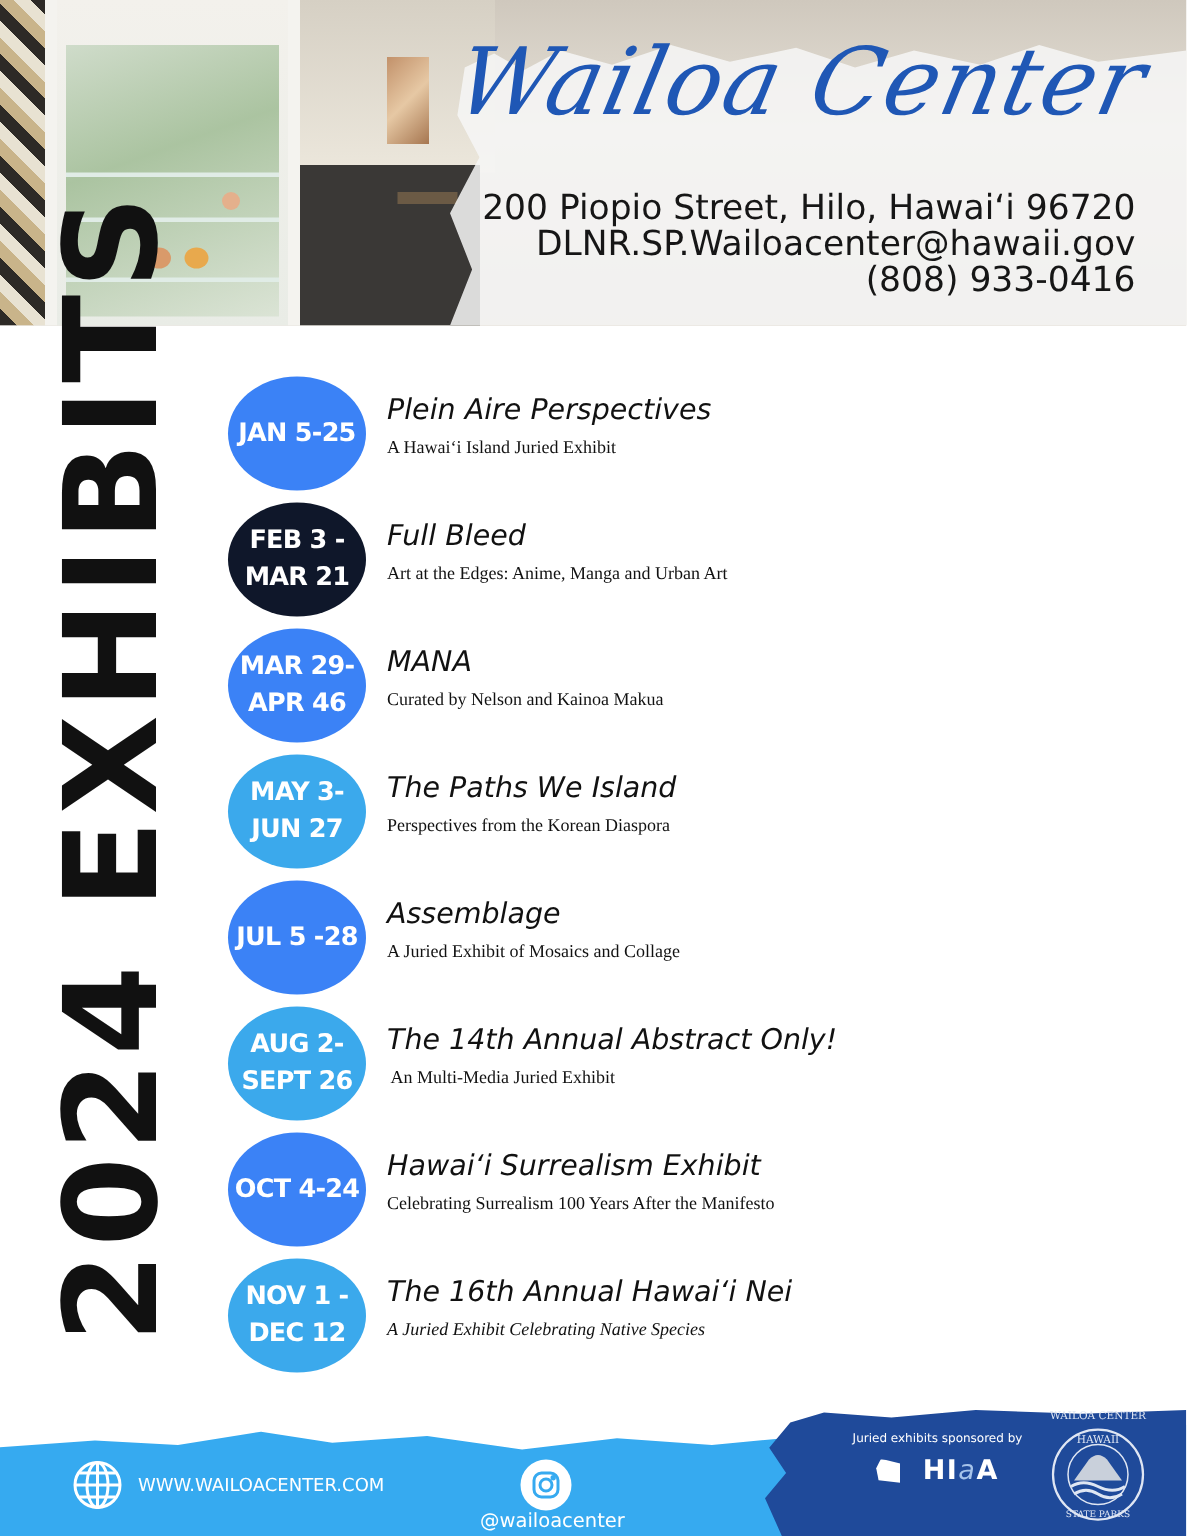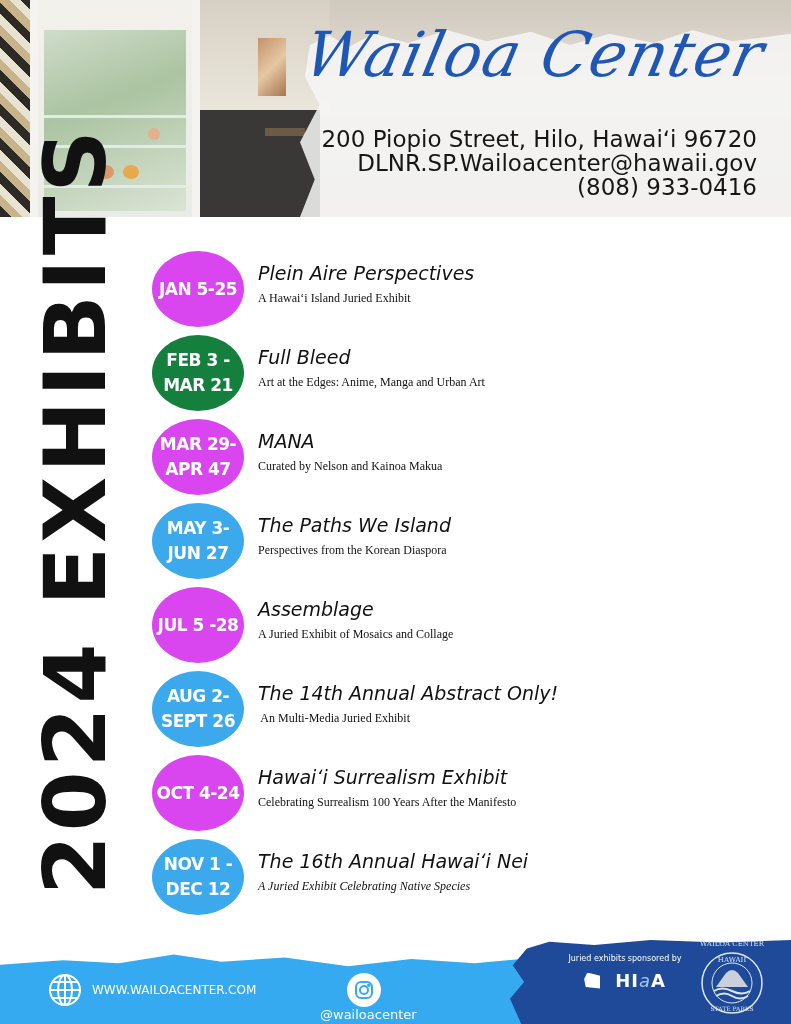--- a/index.html
+++ b/index.html
@@ -37,23 +37,23 @@
     font-family: "DejaVu Sans", sans-serif; font-weight: bold; font-size: 86px; letter-spacing: 4px;
     color: #111; white-space: nowrap; line-height: 90px; width: 640px; }
 
   
   .list { position: absolute; left: 152px; top: 251px; width: 620px; }
   .row { position: relative; height: 84px; }
   .badge { position: absolute; left: 0; top: 0; width: 92px; height: 76px; border-radius: 46px/38px;
     color: #fff; font-family: "DejaVu Sans", sans-serif; font-weight: bold; font-size: 17px;
     display: flex; flex-direction: column; align-items: center; justify-content: center; line-height: 25px;
     letter-spacing: -0.5px; text-align: center; }
-  .badge.dark { background: #d946ef; }
+  .badge.dark { background: #3b82f6; }
   .badge.light { background: #3ba9ec; }
-  .badge.light.soft { background: #15803d; text-align: right; }
+  .badge.light.soft { background: #0f172a; text-align: right; }
   .titleline { position: absolute; left: 106px; top: 11px; font-family: "DejaVu Sans", sans-serif;
     font-style: italic; font-size: 19px; color: #111; white-space: nowrap; }
   .subline { position: absolute; left: 106px; top: 40px; font-family: Liberation Serif, serif;
     font-size: 12px; color: #111; white-space: nowrap; }
   .subline.it { font-style: italic; }
 
   
   .footer { position: absolute; left: 0; top: 940px; width: 791px; height: 84px; overflow: hidden; }
   .footer .light-band { position: absolute; left: 0; top: 10px; width: 791px; height: 74px; background: #36aaf0;
     clip-path: polygon(0 20%, 8% 14%, 15% 18%, 22% 6%, 28% 16%, 36% 10%, 44% 22%, 52% 12%, 60% 18%, 70% 8%, 100% 0, 100% 100%, 0 100%); }
@@ -117,21 +117,21 @@
     <div class="badge light soft">
       <span>FEB 3 -</span>
       <span>MAR 21</span>
     </div>
     <div class="titleline">Full Bleed</div>
     <div class="subline">Art at the Edges: Anime, Manga and Urban Art</div>
   </div>
   <div class="row">
     <div class="badge dark">
       <span>MAR 29-</span>
-      <span>APR 47</span>
+      <span>APR 46</span>
     </div>
     <div class="titleline" style="font-style:italic">MANA</div>
     <div class="subline">Curated by Nelson and Kainoa Makua</div>
   </div>
   <div class="row">
     <div class="badge light">
       <span>MAY 3-</span>
       <span>JUN 27</span>
     </div>
     <div class="titleline">The Paths We Island</div>

